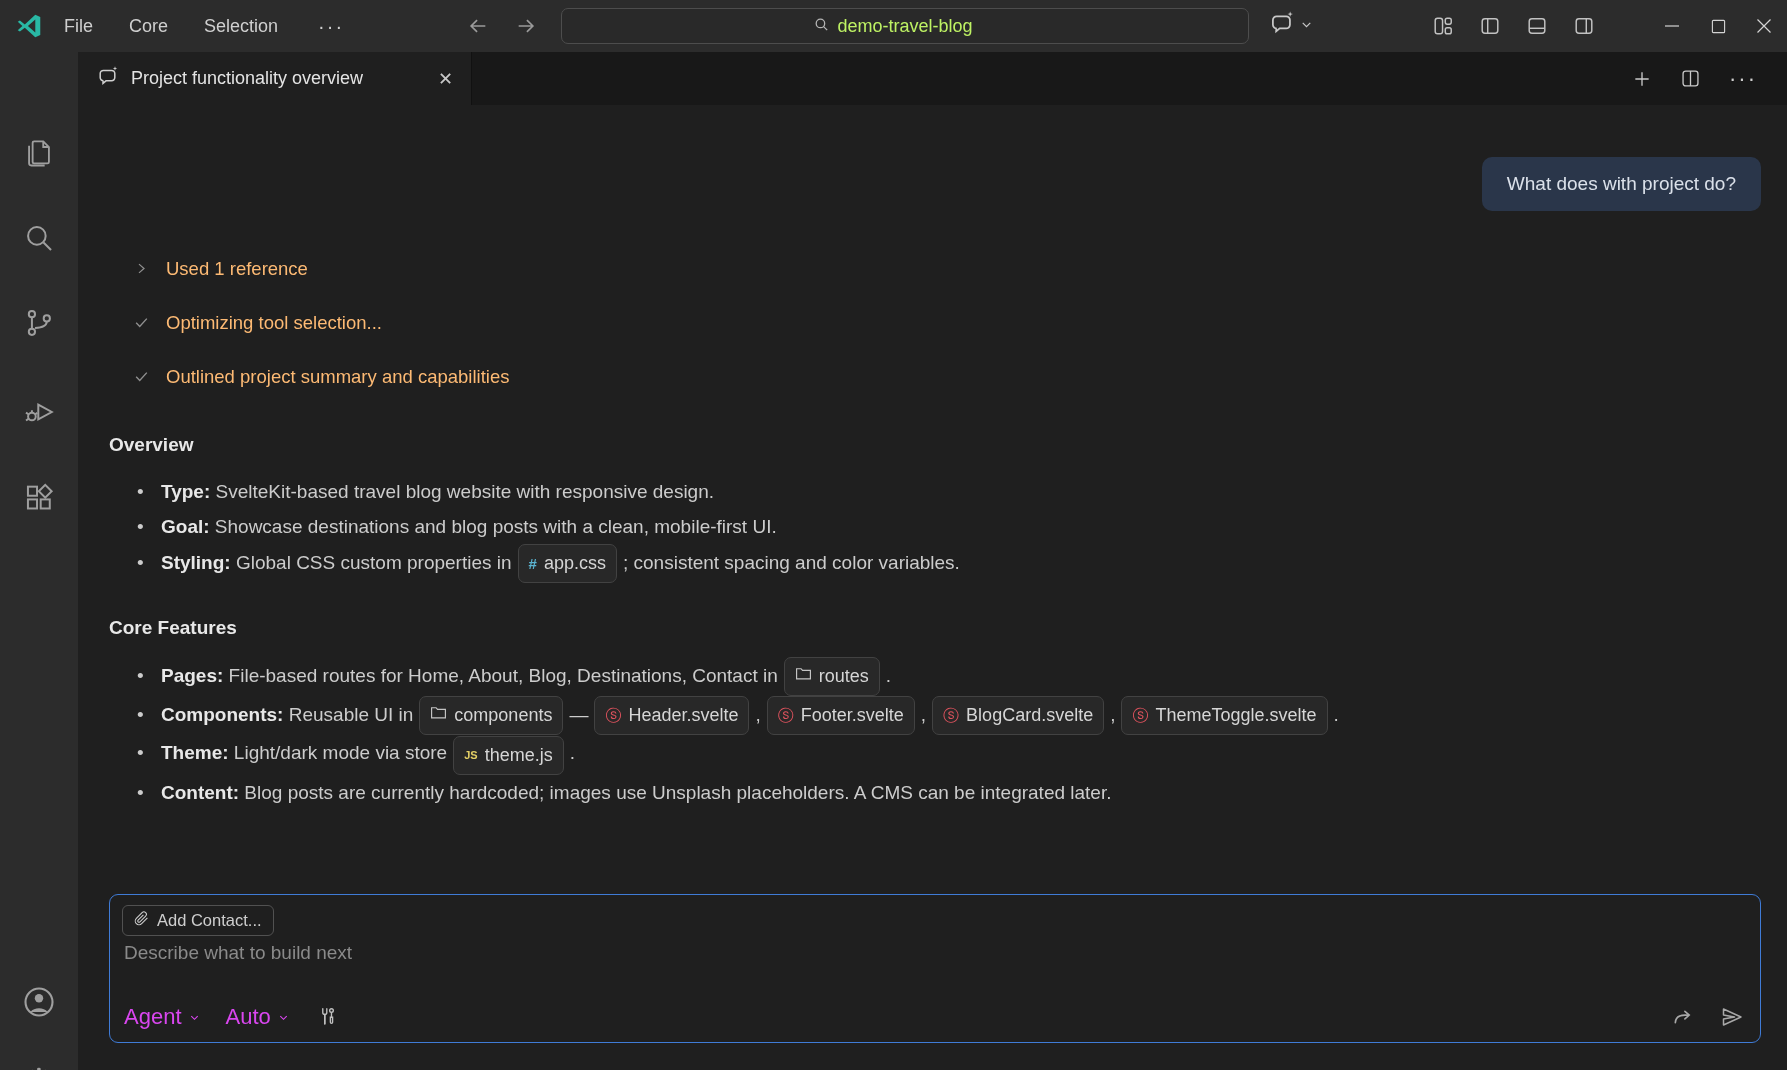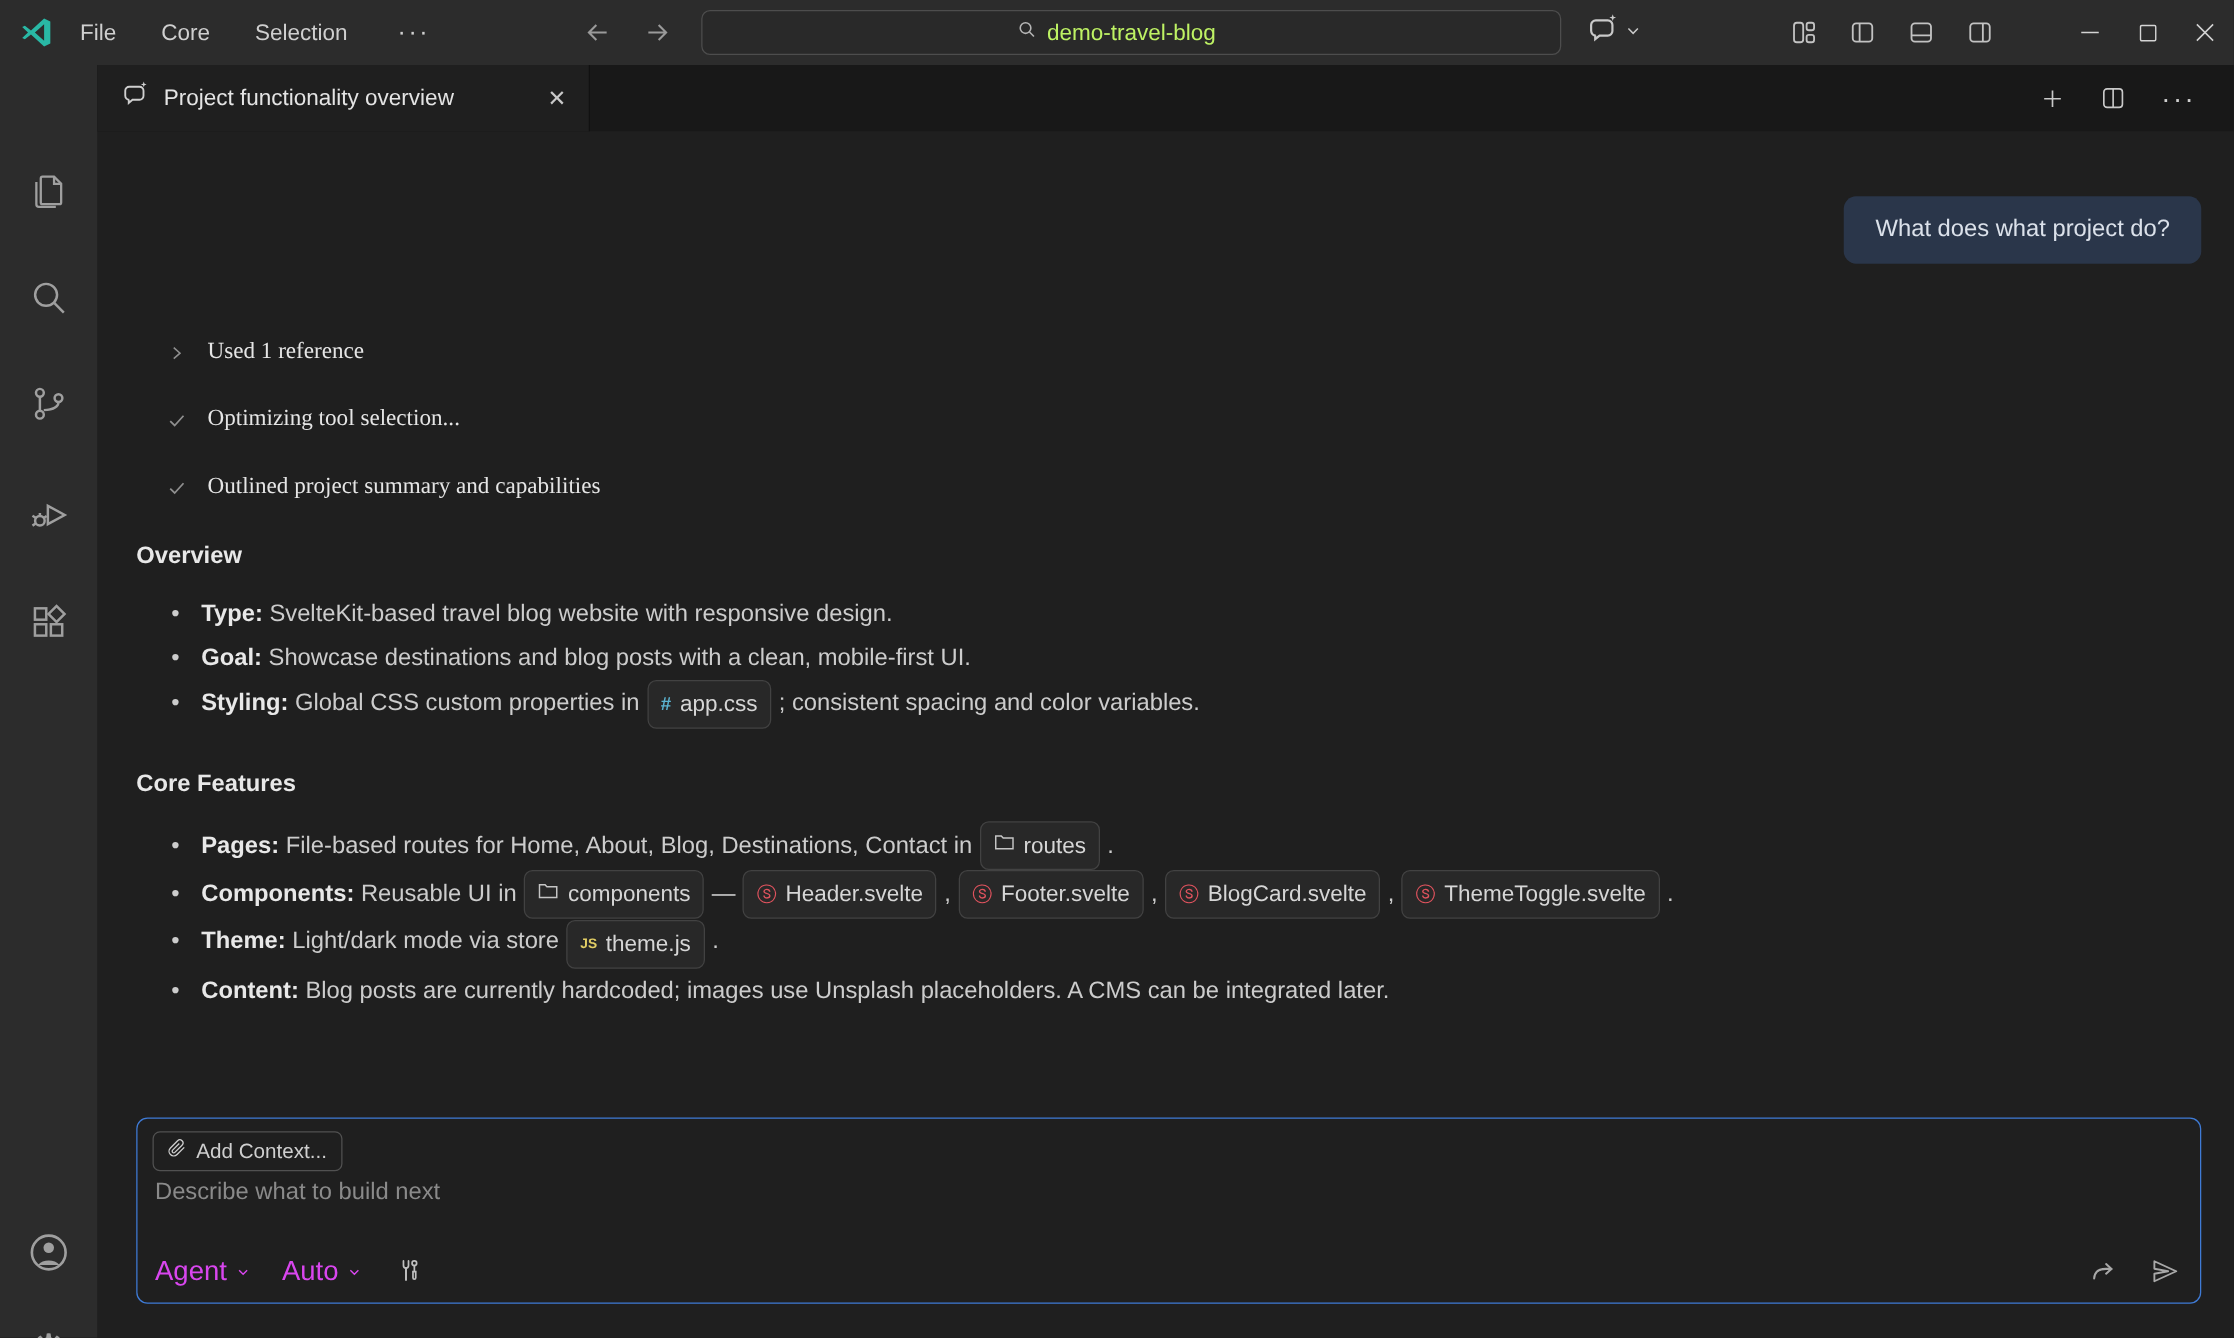--- a/index.html
+++ b/index.html
@@ -49,22 +49,22 @@
                     padding-right:30px; color:#c9c9c9; }
   .ea-more { font-size:22px; letter-spacing:2px; color:#cfcfcf; }
 
   
   .chat { position:relative; height:965px; }
   .chat-flow { display:flex; flex-direction:column; align-items:stretch;
                padding:0 26px 0 31px; }
   .bubble { align-self:flex-end; margin-top:52px; background:#2a364a; color:#dbe1ea;
             font-size:19px; padding:16px 25px; border-radius:10px; }
   .steps { margin-top:47px; display:flex; flex-direction:column; gap:20px; }
-  .step-row { display:flex; align-items:flex-end; gap:15px; margin-left:22px;
-              height:34px; color:#e5e5e5; font-size:18.5px;font-family:Liberation Serif, serif; }
+  .step-row { display:flex; align-items:flex-start; gap:15px; margin-left:22px;
+              height:34px; color:#fdba74; font-size:18.5px; }
   .step-ico { width:20px; height:20px; display:flex; align-items:center;
               justify-content:center; color:#8f8f8f; }
   .intro { margin-top:22px; color:#cccccc; font-size:19px; line-height:28px; }
   .md-heading { margin-top:34px; margin-bottom:18px; color:#e8e8e8; font-size:19px;
                 font-weight:bold; }
   .brow { display:flex; align-items:baseline; line-height:35px; font-size:19px;
           color:#cccccc; padding-left:28px; }
   .dot { width:24px; color:#cccccc; flex:none; }
   .btext { flex:1; }
   .btext .b { font-weight:bold; color:#e8e8e8; }
@@ -265,21 +265,21 @@
             <rect x="3.5" y="3.5" width="17" height="17" rx="3"></rect>
             <path d="M12 3.5v17"></path>
           </svg>
       </span>
       <span class="ea-more">···</span>
     </div>
   </div>
 
   <div class="chat">
     <div class="chat-flow">
-      <div class="bubble">What does what project do?</div>
+      <div class="bubble">What does with project do?</div>
 
       <div class="steps">
         <div class="step-row">
           <span class="step-ico">
             <svg width="15" height="15" viewBox="0 0 24 24" fill="none" stroke="currentColor" stroke-width="2">
                 <path d="m8 5 8 7-8 7"></path>
               </svg>
           </span>
           <span>Used 1 reference</span>
         </div>
@@ -365,21 +365,21 @@
     </div>
 
     <div class="composer">
       <div class="composer-top">
         <span class="ctx-chip">
           <span>
             <svg width="15" height="15" viewBox="0 0 24 24" fill="none" stroke="currentColor" stroke-width="1.7">
                 <path d="M21.44 11.05l-9.19 9.19a6 6 0 0 1-8.49-8.49l9.19-9.19a4 4 0 0 1 5.66 5.66l-9.2 9.19a2 2 0 0 1-2.83-2.83l8.49-8.48"></path>
               </svg>
           </span>
-          <span>Add Context...</span>
+          <span>Add Contact...</span>
         </span>
       </div>
       <div class="composer-input">
         <textarea placeholder="Describe what to build next" style=""></textarea>
       </div>
       <div class="composer-bottom">
         <span class="picker">
           <span>Agent</span>
           <svg width="11" height="11" viewBox="0 0 24 24" fill="none" stroke="currentColor" stroke-width="2.4">
               <path d="m5 9 7 7 7-7"></path>

